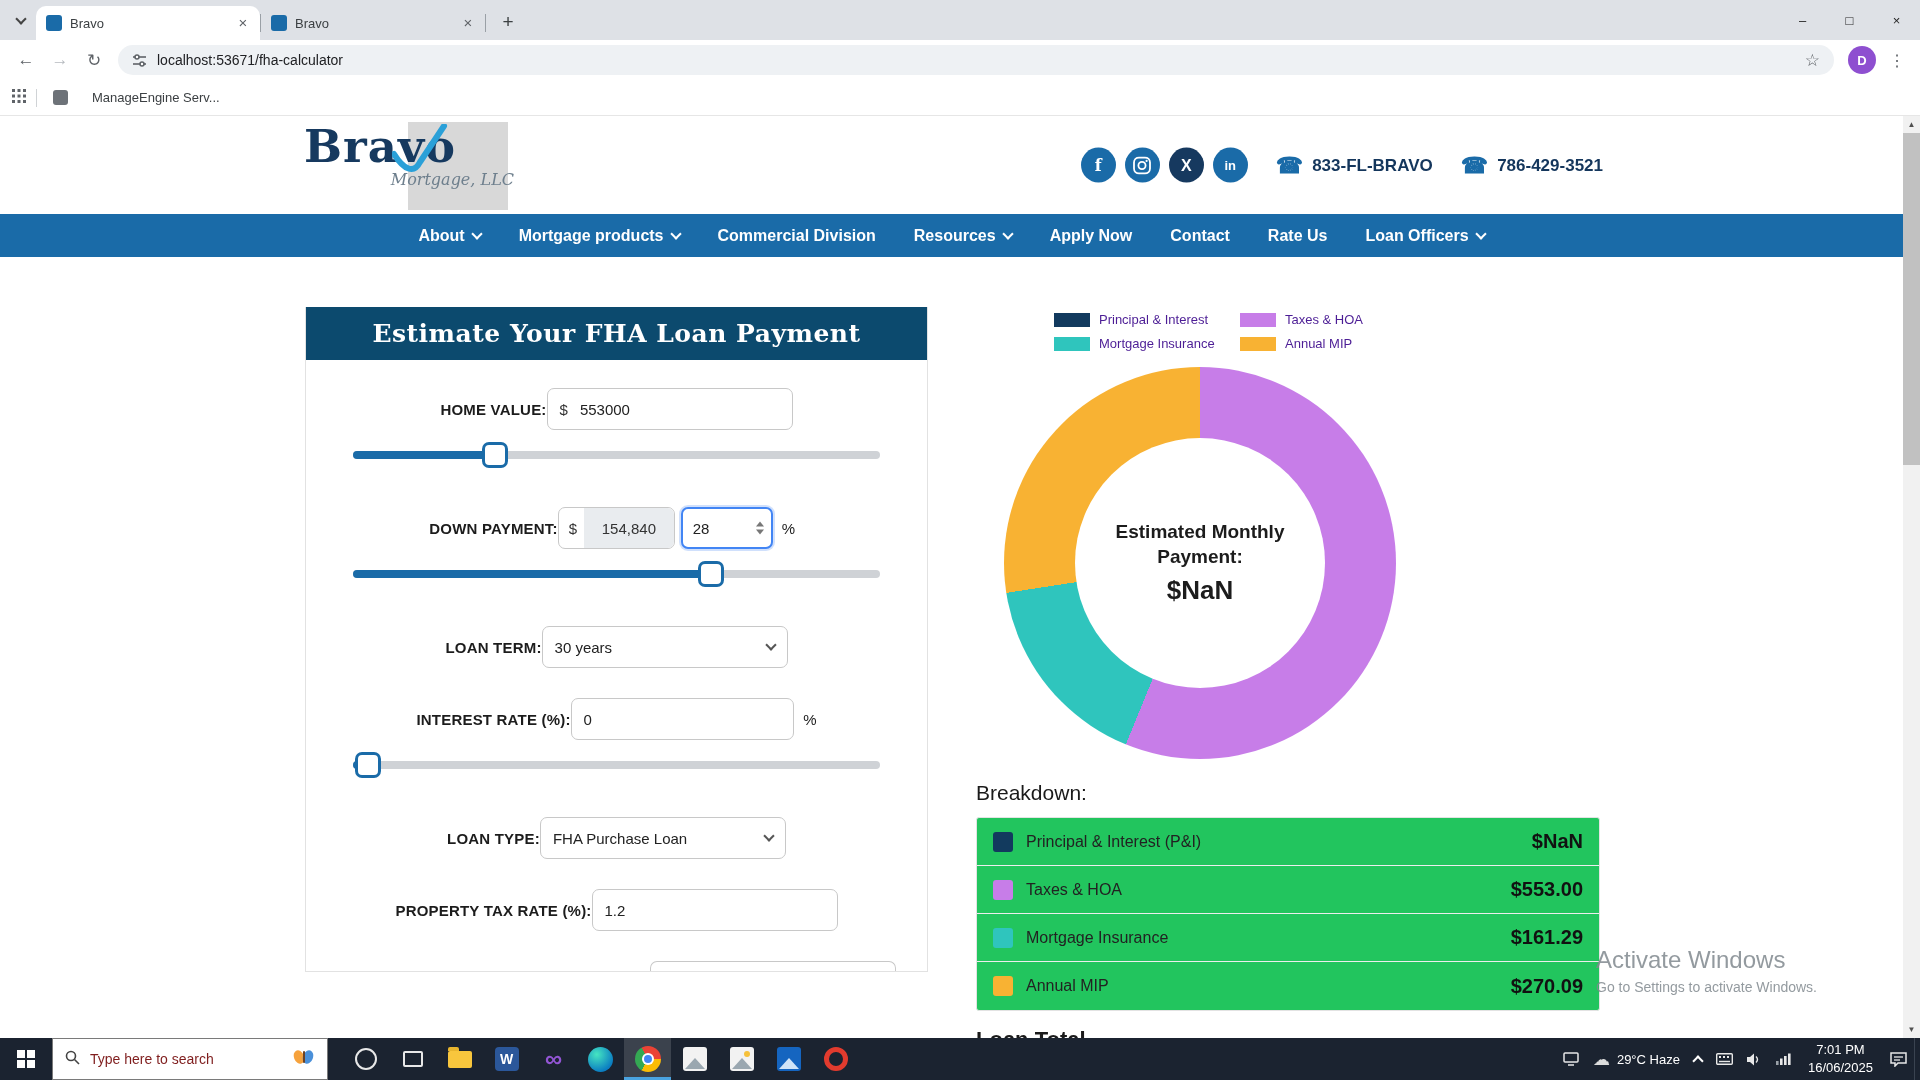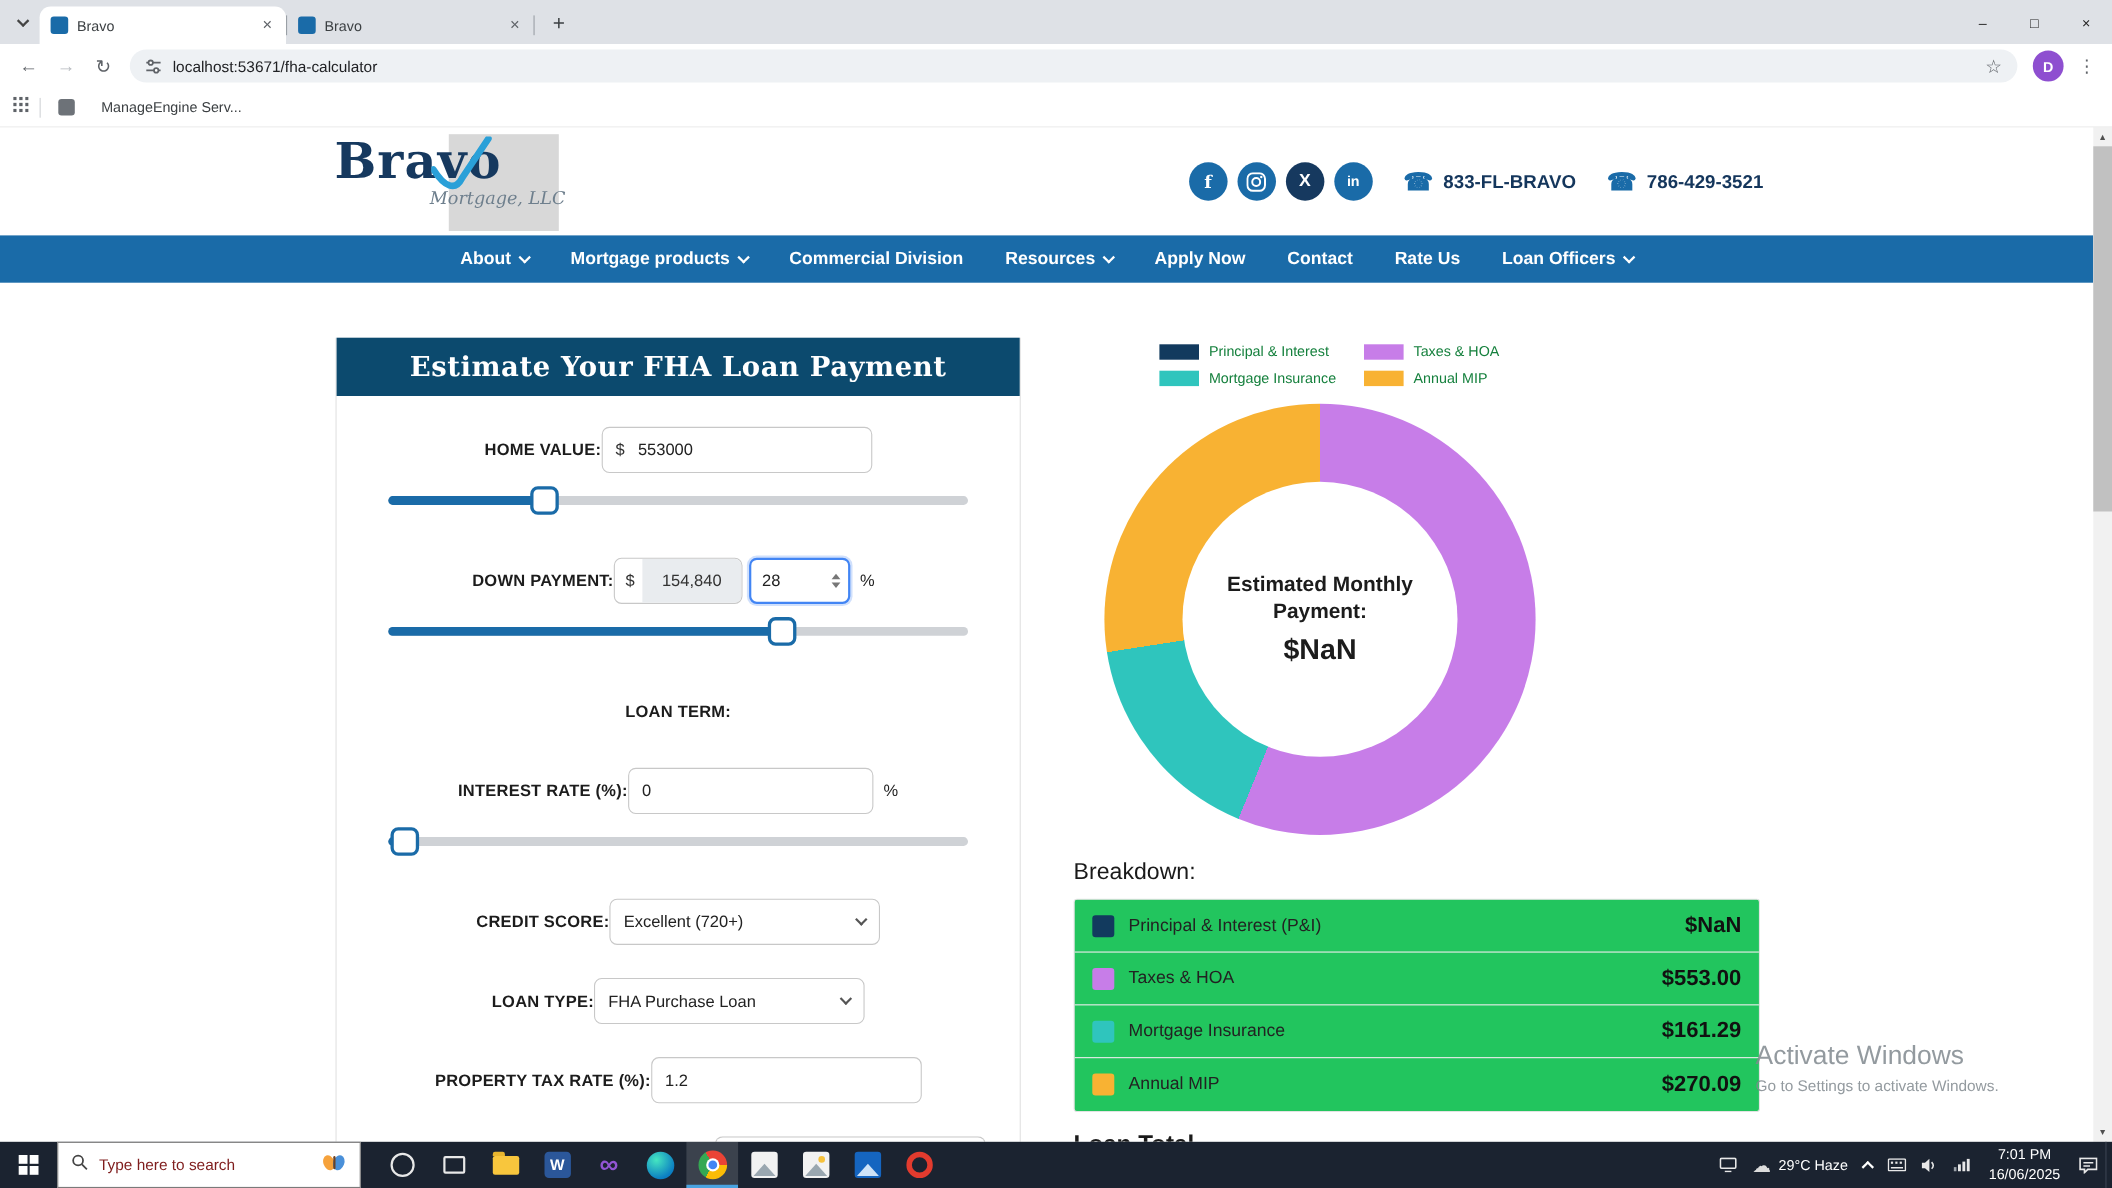--- a/index.html
+++ b/index.html
@@ -89,21 +89,21 @@
   .slider-row{height:26px;margin:0 14px 39px 14px;position:relative;display:flex;align-items:center}
   .slider-track{position:absolute;left:0;right:0;height:8px;background:#cfd2d6;border-radius:4px}
   .slider-fill{position:absolute;left:0;height:8px;background:#1a6ba8;border-radius:4px}
   .slider-thumb{position:absolute;top:0;width:26px;height:26px;background:#fff;border:3px solid #1a6ba8;border-radius:7px}
 
   .partial-box{height:10px;border:1px solid #c8c8c8;border-bottom:none;border-radius:7px 7px 0 0;width:246px;margin-left:311px}
 
   
   .results{position:absolute;left:976px;top:196px;width:624px}
   .legend{display:grid;grid-template-columns:186px auto;row-gap:9px;margin-left:78px}
-  .legend-item{display:flex;align-items:center;gap:9px;font-size:13px;color:#15803d}
+  .legend-item{display:flex;align-items:center;gap:9px;font-size:13px;color:#4c1d95}
   .swatch{width:36px;height:14px;flex:none}
   .donut-wrap{position:relative;width:392px;height:392px;margin:16px 0 0 28px;border-radius:50%}
   .donut-hole{position:absolute;left:50%;top:50%;transform:translate(-50%,-50%);width:250px;height:250px;border-radius:50%;background:#fff;display:flex;flex-direction:column;align-items:center;justify-content:center;text-align:center}
   .center-label{font-size:19px;font-weight:700;color:#1c1c1c;width:212px;line-height:1.3}
   .center-value{font-size:26px;font-weight:700;color:#1c1c1c;margin-top:6px}
   .breakdown-heading{margin:22px 0 12px 0;font-size:21px;font-weight:400;color:#1a1a1a}
   .breakdown{border:1px solid #e3e3e3;border-radius:3px;background:#22c55e}
   .b-row{display:flex;align-items:center;height:48px;padding:0 16px;border-bottom:1px solid #ededed}
   .b-row:last-child{border-bottom:none}
   .b-swatch{width:20px;height:20px;border-radius:3px;margin-right:13px;flex:none}
@@ -330,46 +330,43 @@
         </div>
       </div>
       <div class="slider-row">
         <div class="slider-track"></div>
         <div class="slider-fill" style="width: 68%;"></div>
         <div class="slider-thumb" style="left: calc(68% - 13px);"></div>
       </div>
 
       <div class="field">
         <span class="field-label">LOAN TERM:</span>
+        <div class="control">
+          <div class="box select-box">
+            <span>30 years</span>
+            <span class="chev-g"></span>
+          </div>
+        </div>
       </div>
 
       <div class="field has-slider">
         <span class="field-label">INTEREST RATE (%):</span>
         <div class="control">
           <div class="box ir-box">
             <span>0</span>
           </div>
           <span class="suffix">%</span>
         </div>
       </div>
       <div class="slider-row">
         <div class="slider-track"></div>
         <div class="slider-fill" style="width: 3%;"></div>
         <div class="slider-thumb" style="left:2px"></div>
       </div>
 
-      <div class="field">
-        <span class="field-label">CREDIT SCORE:</span>
-        <div class="control">
-          <div class="box select-box">
-            <span>Excellent (720+)</span>
-            <span class="chev-g"></span>
-          </div>
-        </div>
-      </div>
 
       <div class="field">
         <span class="field-label">LOAN TYPE:</span>
         <div class="control">
           <div class="box select-box">
             <span>FHA Purchase Loan</span>
             <span class="chev-g"></span>
           </div>
         </div>
       </div>

